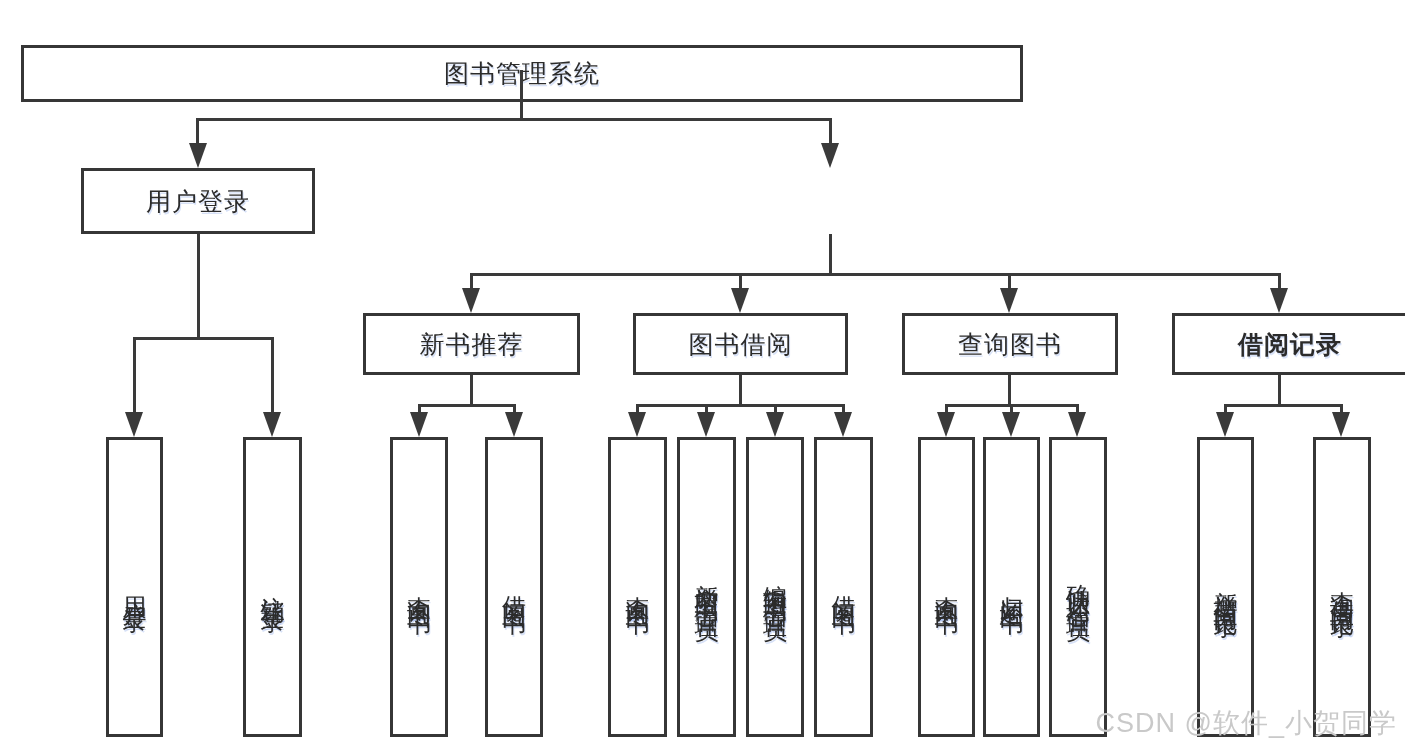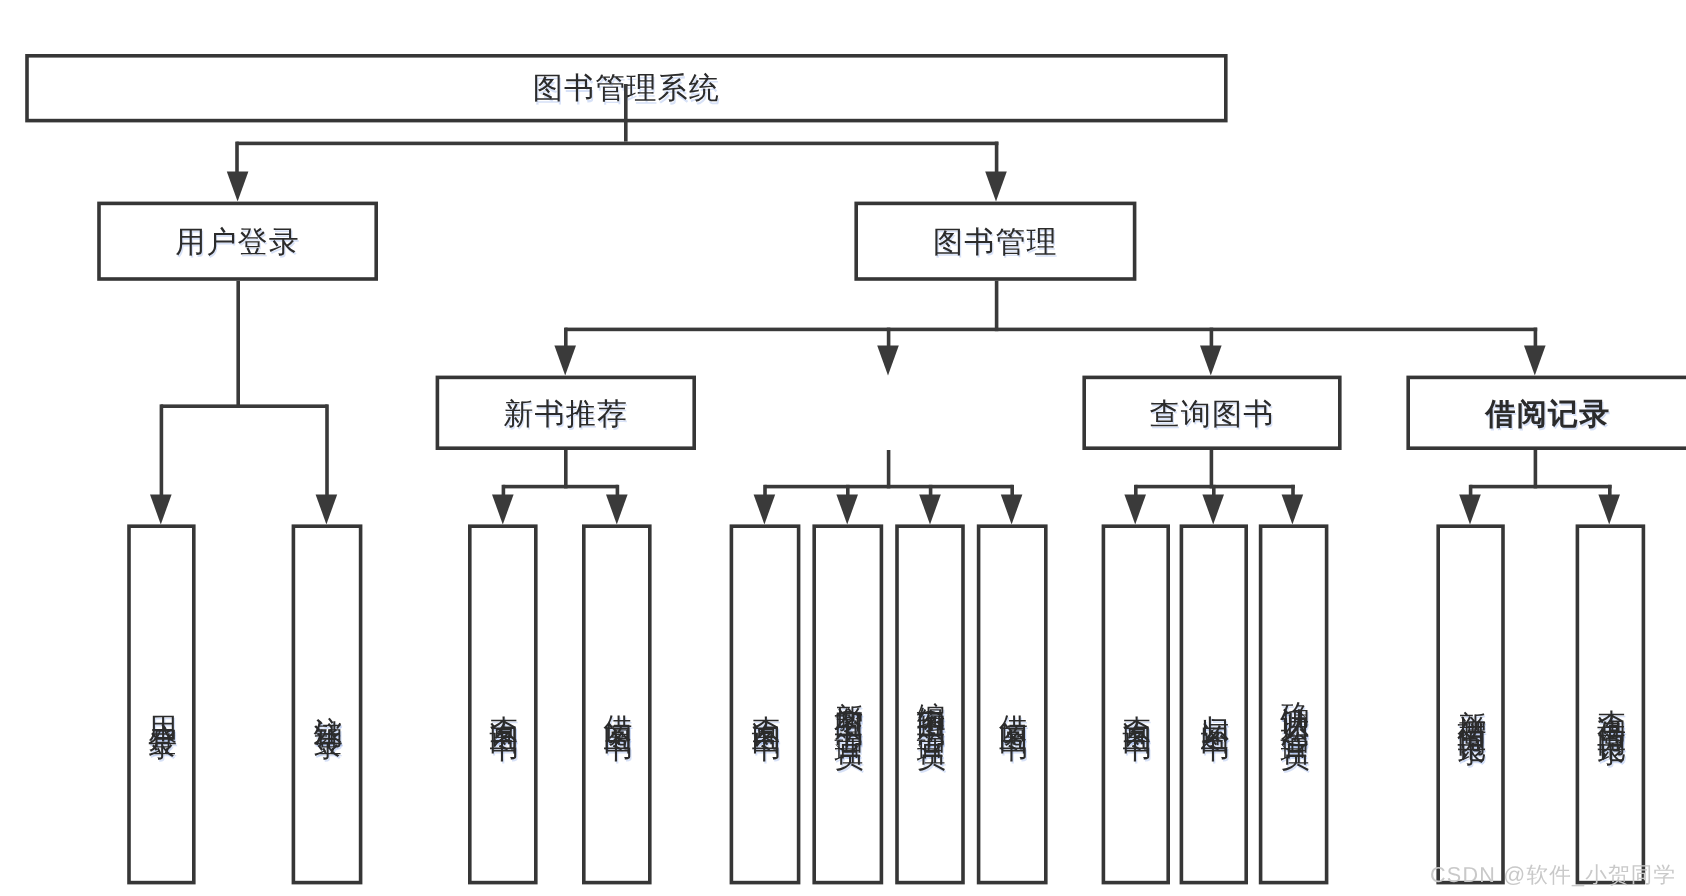--- a/index.html
+++ b/index.html
@@ -43,21 +43,21 @@
     width: 0; height: 0;
     border-left: 9px solid transparent;
     border-right: 9px solid transparent;
     border-top: 25px solid #3a3a3a;
   }
   .watermark {
     position: absolute;
     right: 8px;
     bottom: 6px;
     color: #c9c9c9;
-    font-size: 18px;
+    font-size: 27px;
     letter-spacing: 1px;
     z-index: 10;
   }
 </style>
 </head>
 <body>
 
 <div id="canvas">
 
   <div class="box" style="left:21px; top:13px; width:1002px; height:57px;margin-top:32px;">
@@ -67,23 +67,20 @@
   <div class="vl" style="left:520px; top:70px; height:48px;"></div>
   <div class="hl" style="left:197px; top:118px; width:635px;"></div>
   <div class="vl" style="left:196px; top:118px; height:28px;"></div>
   <div class="arrow" style="left:189px; top:143px;"></div>
   <div class="vl" style="left:829px; top:118px; height:28px;"></div>
   <div class="arrow" style="left:821px; top:143px;"></div>
 
   <div class="box" style="left:81px; top:168px; width:234px; height:66px;">
     <span>用户登录</span>
   </div>
-  <div class="box" style="left:712px; top:168px; width:235px; height:66px;">
-    <span>图书管理</span>
-  </div>
 
   <div class="vl" style="left:197px; top:234px; height:106px;"></div>
   <div class="hl" style="left:134px; top:337px; width:139px;"></div>
   <div class="vl" style="left:133px; top:337px; height:77px;"></div>
   <div class="arrow" style="left:125px; top:412px;"></div>
   <div class="vl" style="left:271px; top:337px; height:77px;"></div>
   <div class="arrow" style="left:263px; top:412px;"></div>
 
   <div class="vl" style="left:829px; top:234px; height:42px;"></div>
   <div class="hl" style="left:471px; top:273px; width:810px;"></div>
@@ -91,20 +88,23 @@
   <div class="arrow" style="left:462px; top:288px;"></div>
   <div class="vl" style="left:739px; top:273px; height:17px;"></div>
   <div class="arrow" style="left:731px; top:288px;"></div>
   <div class="vl" style="left:1008px; top:273px; height:17px;"></div>
   <div class="arrow" style="left:1000px; top:288px;"></div>
   <div class="vl" style="left:1278px; top:273px; height:17px;"></div>
   <div class="arrow" style="left:1270px; top:288px;"></div>
 
   <div class="box" style="left:363px; top:313px; width:217px; height:62px;align-items:center;">
     <span>新书推荐</span>
+  </div>
+  <div class="box" style="left:633px; top:313px; width:215px; height:62px;">
+    <span>图书借阅</span>
   </div>
   <div class="box" style="left:902px; top:313px; width:216px; height:62px;">
     <span>查询图书</span>
   </div>
   <div class="box" style="left:1172px; top:313px; width:236px; height:62px;font-weight:bold;">
     <span>借阅记录</span>
   </div>
 
   <div class="vl" style="left:470px; top:375px; height:32px;"></div>
   <div class="hl" style="left:419px; top:404px; width:96px;"></div>

